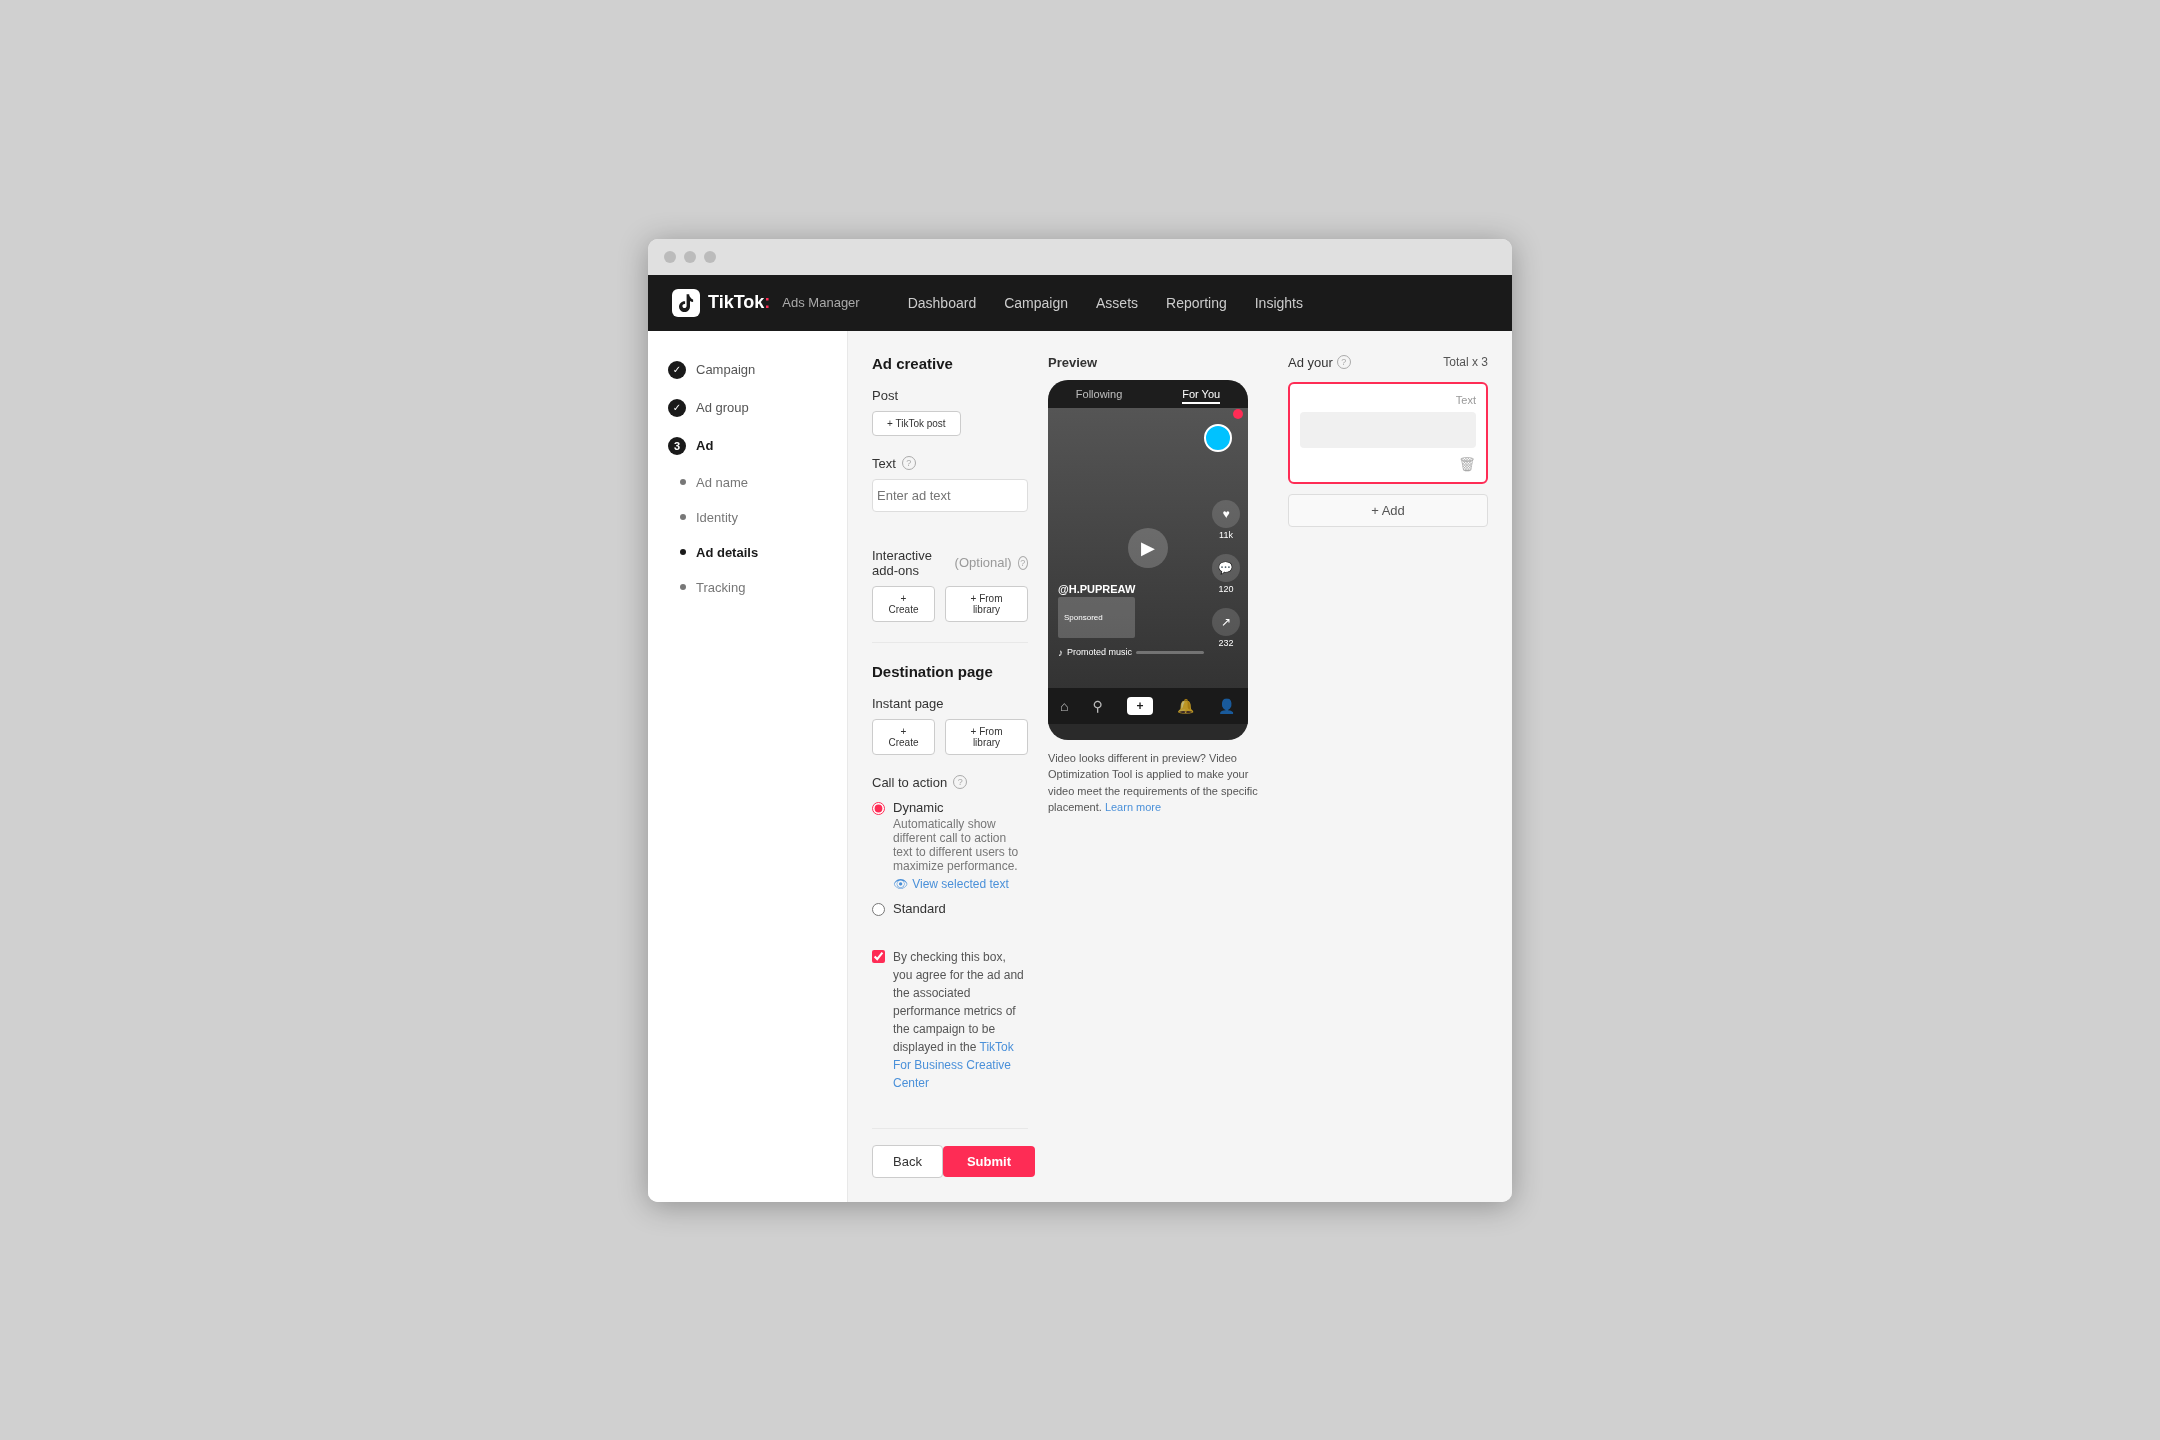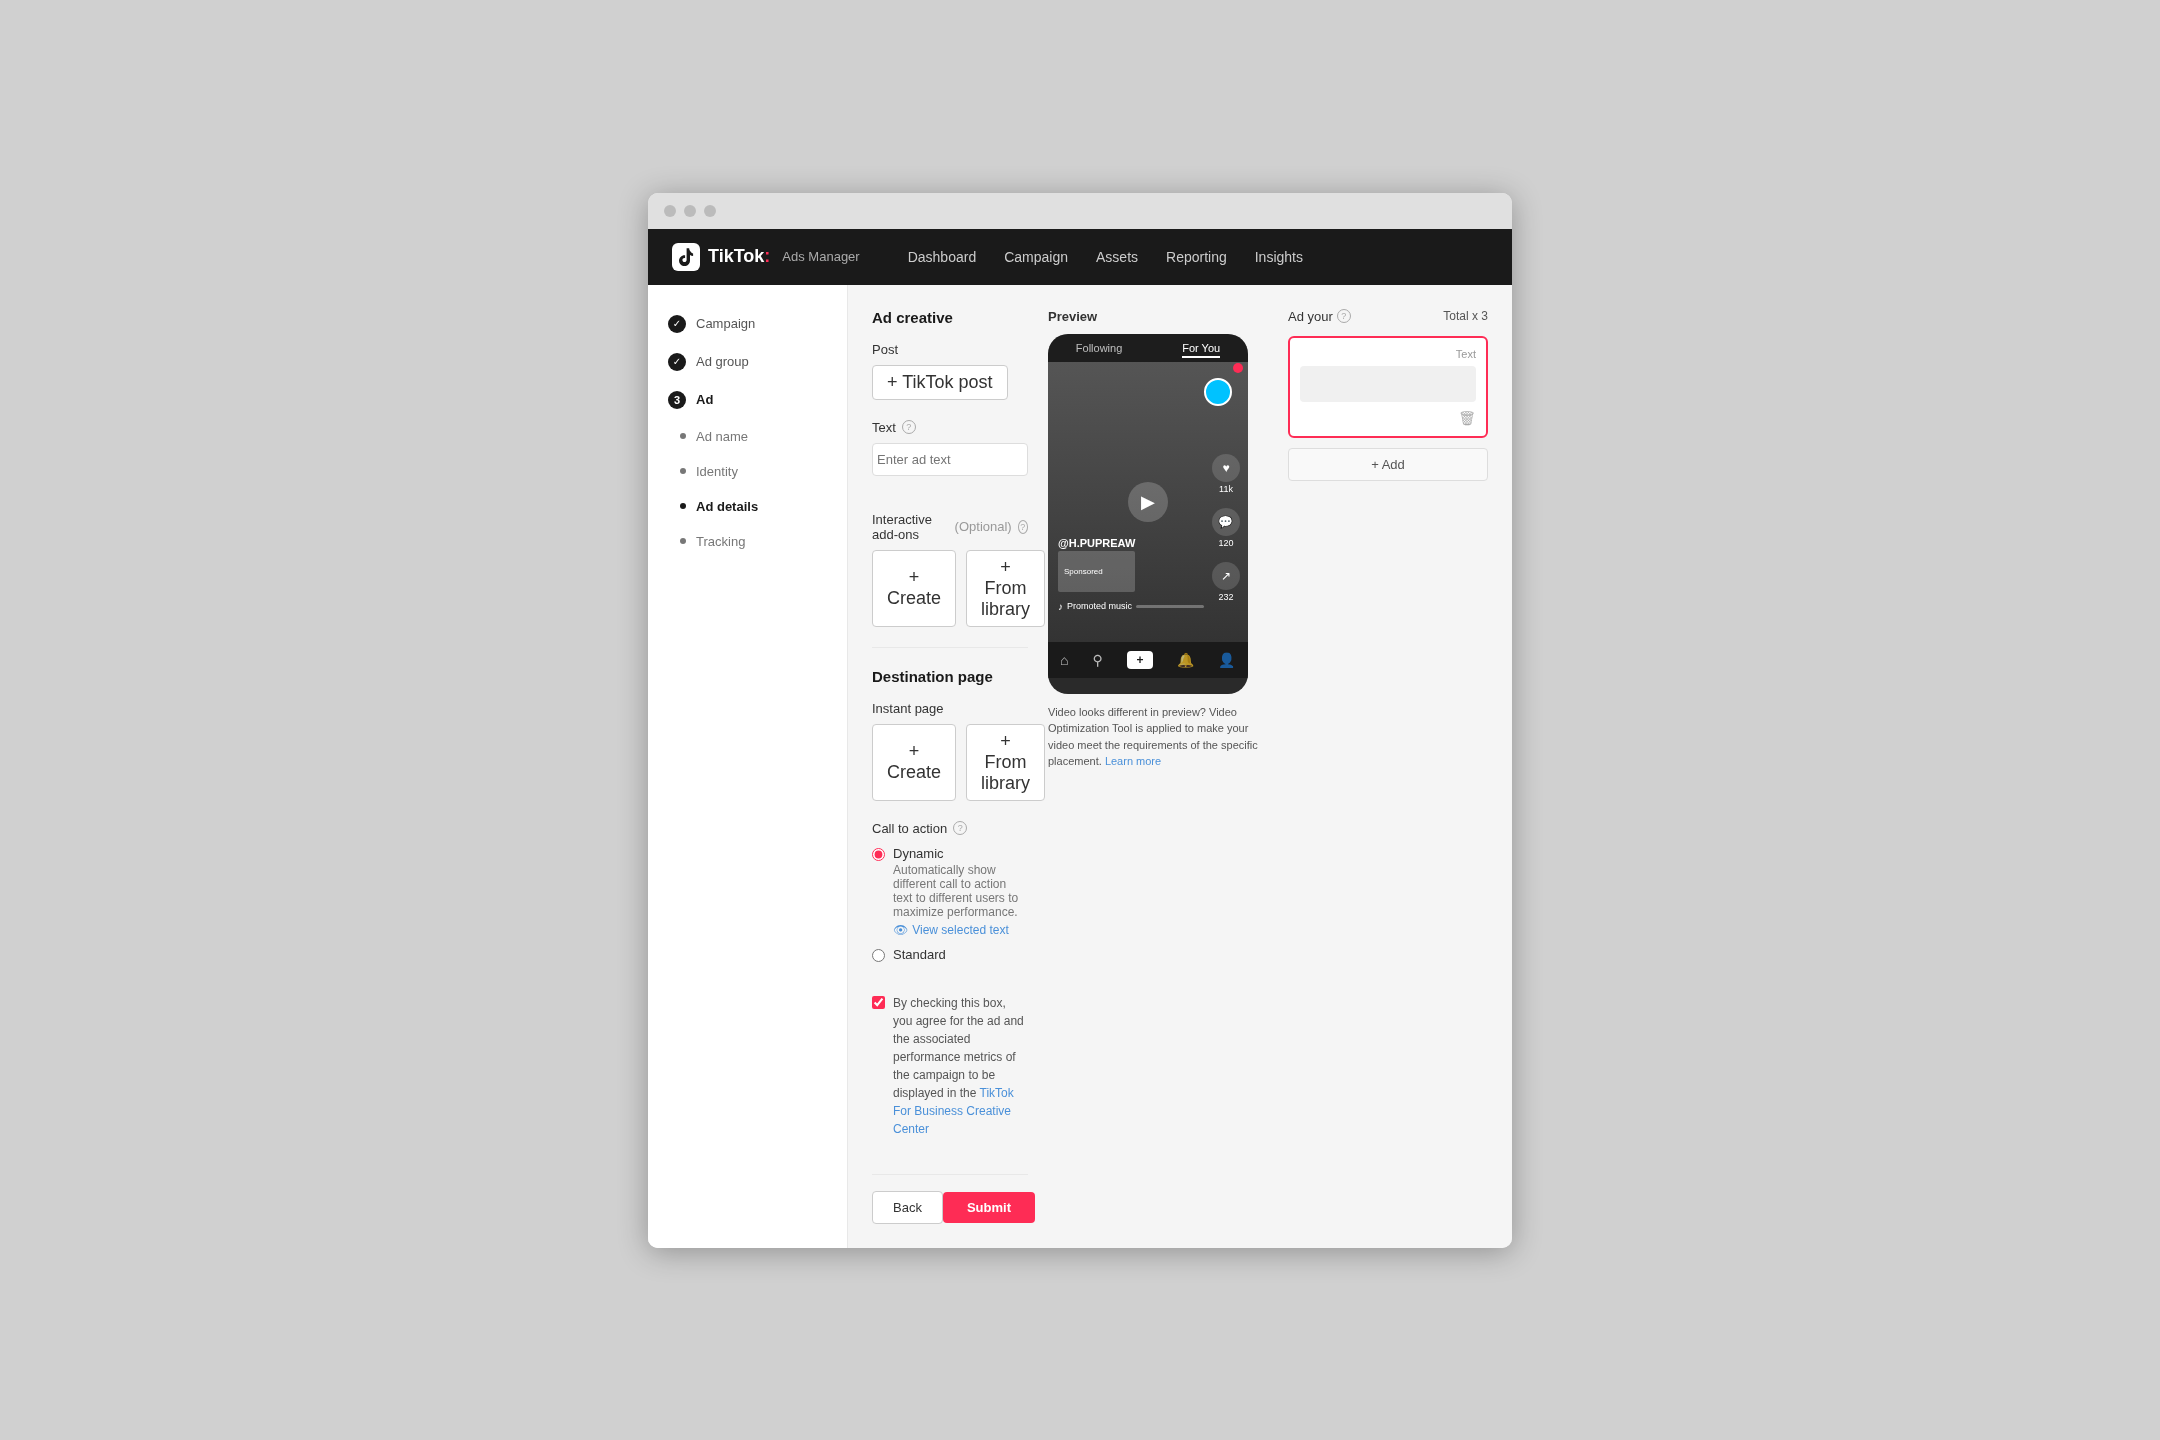--- a/index.html
+++ b/index.html
@@ -185,21 +185,21 @@
       cursor: pointer;
     }
     .btn-outline {
       display: inline-flex;
       align-items: center;
       gap: 4px;
       padding: 6px 14px;
       border: 1px solid #ccc;
       border-radius: 4px;
       background: white;
-      font-size: 18px;
+      font-size: 10px;
       cursor: pointer;
       color: #333;
     }
     .text-input {
       width: 100%;
       padding: 8px 4px;
       border: 1px solid #ddd;
       border-radius: 4px;
       font-size: 13px;
       color: #999;

